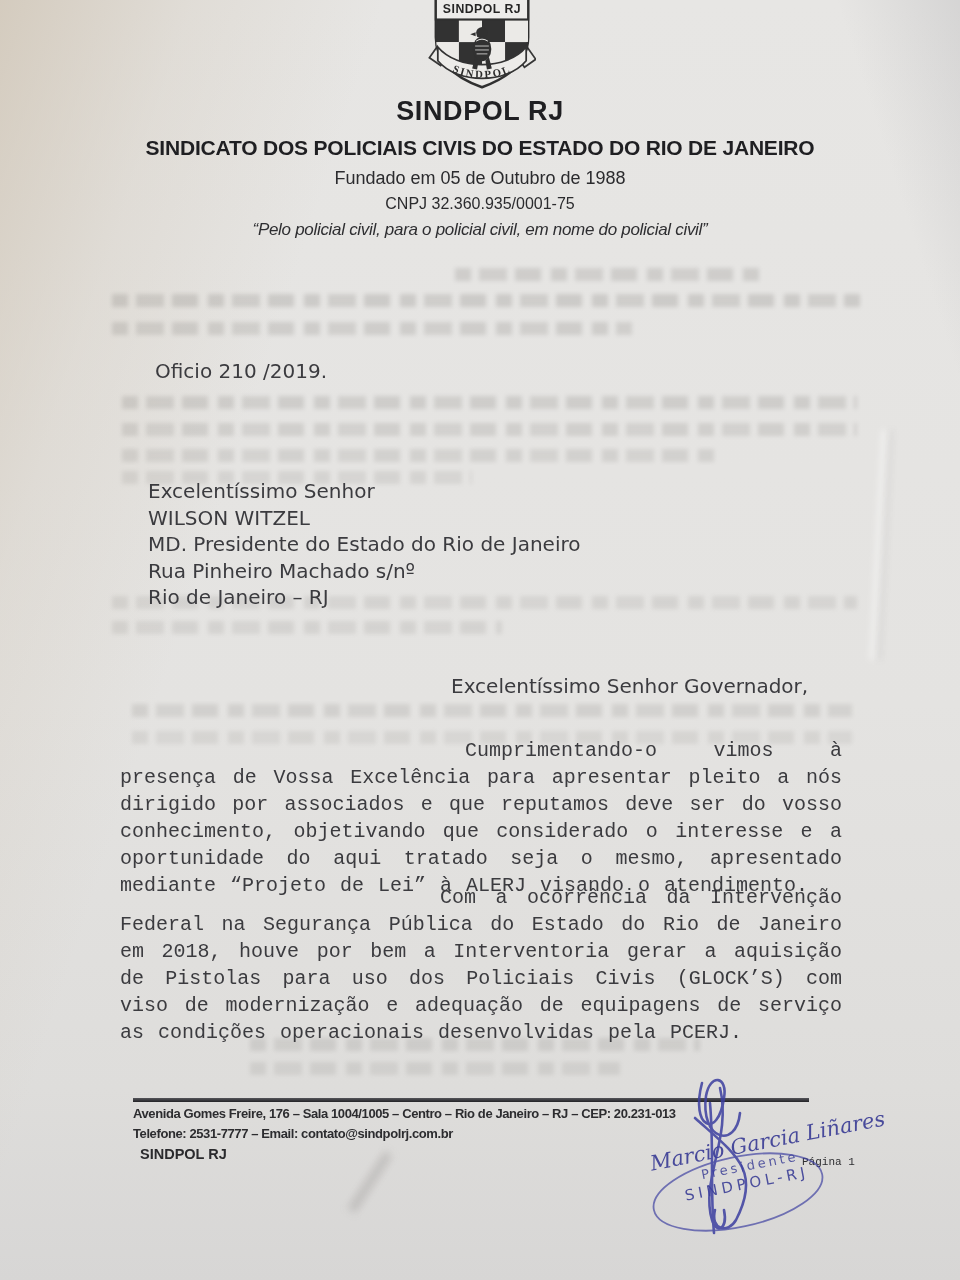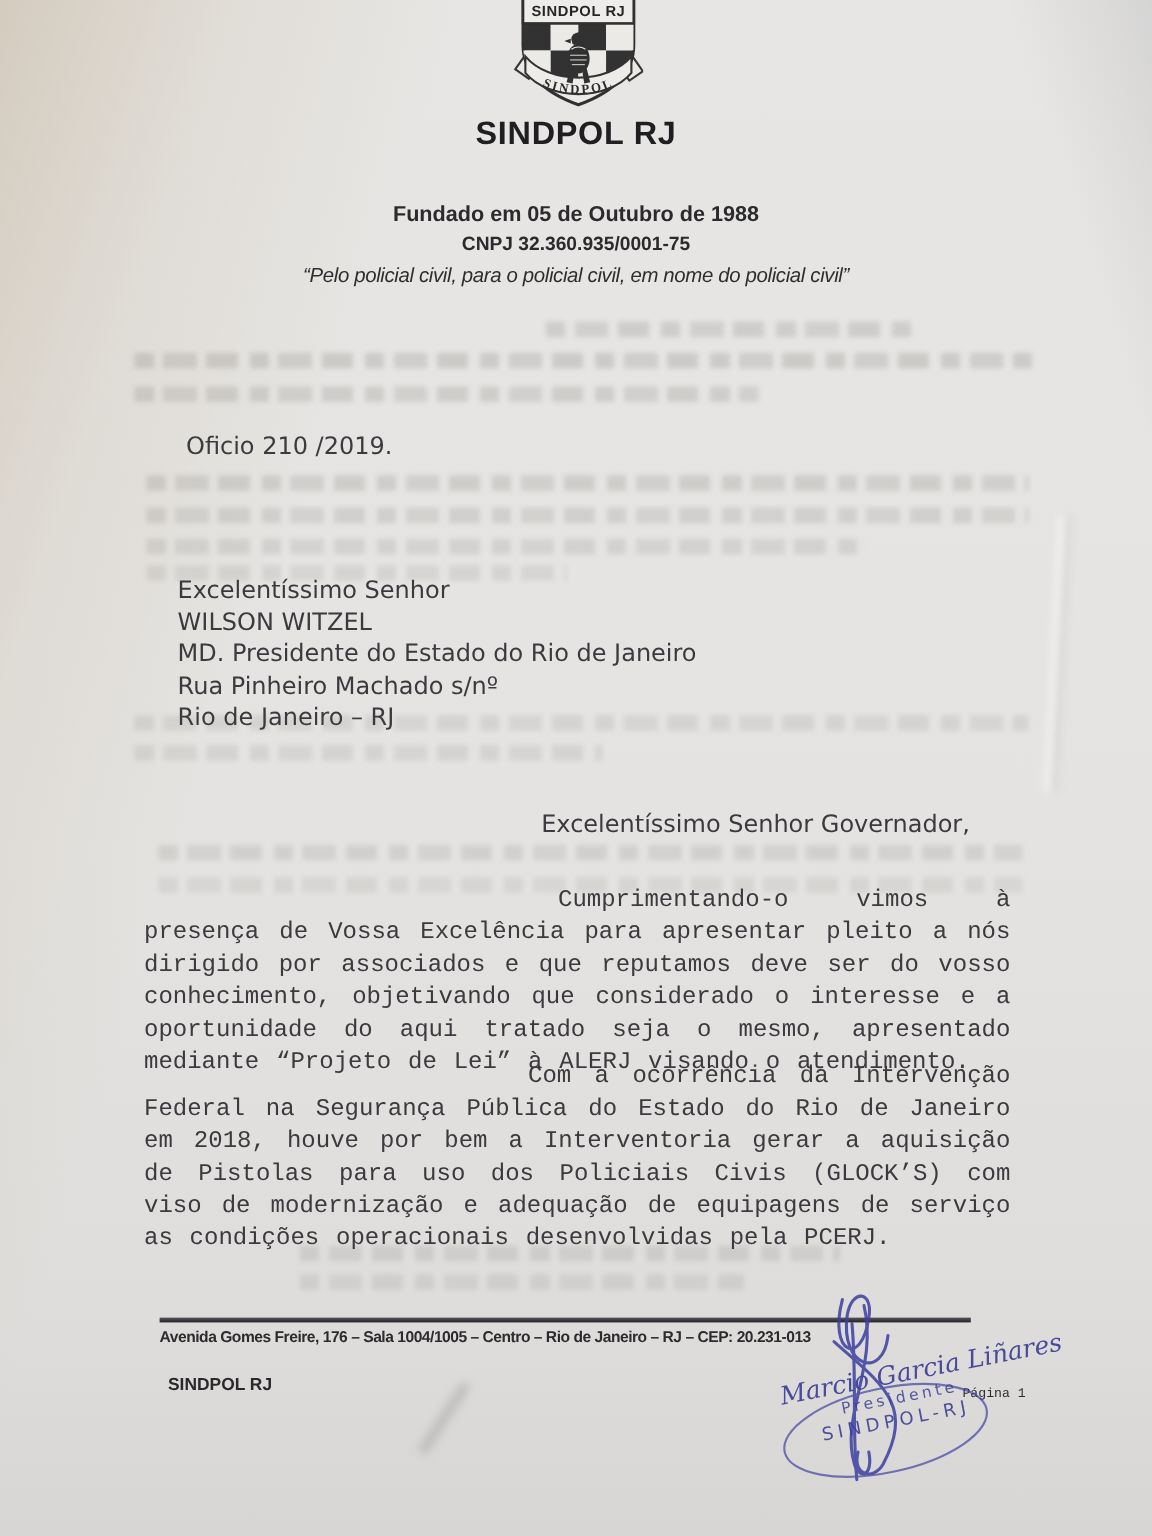--- a/index.html
+++ b/index.html
@@ -9,21 +9,21 @@
       linear-gradient(108deg, rgba(209,199,184,.85) 0%, rgba(209,199,184,.3) 14%, rgba(209,199,184,0) 28%),
       linear-gradient(252deg, rgba(168,168,172,.28) 0%, rgba(168,168,172,0) 9%),
       linear-gradient(180deg,#e7e6e4 0%,#e4e3e1 55%,#dedddb 85%,#d7d6d5 100%);
     font-family:"DejaVu Sans",sans-serif;color:#3a3a3e;
   }
   .abs{position:absolute;}
   .ctr{left:0;width:960px;text-align:center;}
   .hdr{font-family:"Liberation Sans",sans-serif;color:#1f1f22;font-weight:bold;}
   .title{top:96px;font-size:27px;letter-spacing:.6px;}
   .subtitle{top:136px;font-size:21px;letter-spacing:-.2px;}
-  .plain{font-family:"Liberation Sans",sans-serif;color:#2b2b2e;font-weight:bold;}
+  .plain{font-family:"Liberation Sans",sans-serif;color:#2b2b2e;}
   .founded{top:168px;font-size:18px;}
   .cnpj{top:195px;font-size:16px;}
   .motto{top:220px;font-size:17px;font-family:Liberation Sans, sans-serif;font-style:italic;color:#2e2e31;letter-spacing:-.3px;}
   .bodytxt{font-size:20px;line-height:27px;color:#3b3b3f;}
   .ref{left:155px;top:358px;}
   .dateline{left:435px;top:358px;}
   .addressee{left:148px;top:478px;line-height:26.5px;}
   .salutation{left:451px;top:673px;}
   .para{left:120px;width:722px;text-align:justify;word-spacing:2px;font-family:Liberation Mono, monospace;}
   .p1{top:737px;text-indent:345px;}
@@ -101,20 +101,21 @@
       <path d="M55 33.5 q6 1 5.5 7 l-1 3 -4.5 2 -5-2 -1-4 q0-5 6-6z" fill="#232323"></path>
       <path d="M48.5 39 l-5.5 2 5.5 2z" fill="#232323"></path>
       <ellipse cx="55" cy="56" rx="9.5" ry="12.5" fill="#232323"></ellipse>
       <path d="M48 64 l-3 12 5 1 1.5-9z M62 64 l3 12 -5 1 -1.5-9z" fill="#232323"></path>
       <path d="M49 48 q6 -4 12 0" stroke="#ececea" stroke-width="1" fill="none"></path>
       <path d="M48 53 h14 M48 57 h14 M49.5 61 h11" stroke="#ececea" stroke-width="0.8" fill="none"></path>
     </g>
   </svg>
 
   <div class="abs ctr hdr title">SINDPOL RJ</div>
+  <div class="abs ctr hdr subtitle">SINDICATO DOS POLICIAIS CIVIS DO ESTADO DO RIO DE JANEIRO</div>
   <div class="abs ctr plain founded">Fundado em 05 de Outubro de 1988</div>
   <div class="abs ctr plain cnpj">CNPJ 32.360.935/0001-75</div>
   <div class="abs ctr motto">“Pelo policial civil, para o policial civil, em nome do policial civil”</div>
 
   <div class="ghost" style="left:455px;top:268px;width:310px;opacity:.40"></div>
   <div class="ghost" style="left:112px;top:294px;width:748px;opacity:.44"></div>
   <div class="ghost" style="left:112px;top:322px;width:520px;opacity:.40"></div>
   <div class="ghost" style="left:122px;top:396px;width:735px;opacity:.40"></div>
   <div class="ghost" style="left:122px;top:423px;width:735px;opacity:.36"></div>
   <div class="ghost" style="left:122px;top:449px;width:600px;opacity:.32"></div>
@@ -141,20 +142,21 @@
   </div>
 
   <div class="abs bodytxt salutation">Excelentíssimo Senhor Governador,</div>
 
   <div class="abs bodytxt para p1">Cumprimentando-o vimos à presença de Vossa Excelência para apresentar pleito a nós dirigido por associados e que reputamos deve ser do vosso conhecimento, objetivando que considerado o interesse e a oportunidade do aqui tratado seja o mesmo, apresentado mediante “Projeto de Lei” à ALERJ visando o atendimento.</div>
   <div class="abs bodytxt para p2">Com a ocorrência da Intervenção Federal na Segurança Pública do Estado do Rio de Janeiro em 2018, houve por bem a Interventoria gerar a aquisição de Pistolas para uso dos Policiais Civis (GLOCK’S) com viso de modernização e adequação de equipagens de serviço as condições operacionais desenvolvidas pela PCERJ.</div>
 
   <div class="abs rule"></div>
   <div class="abs footer">
     <div>Avenida Gomes Freire, 176 – Sala 1004/1005 – Centro – Rio de Janeiro – RJ – CEP: 20.231-013</div>
+    <div>Telefone: 2531-7777 – Email: contato@sindpolrj.com.br</div>
   </div>
   <div class="abs org-short">SINDPOL RJ</div>
   <div class="abs pagenum">Página 1</div>
 
   <div class="abs stamp">
     <div class="stamp-name">Marcio Garcia Liñares</div>
     <div class="stamp-title">Presidente</div>
     <div class="stamp-org">SINDPOL-RJ</div>
   </div>
 

